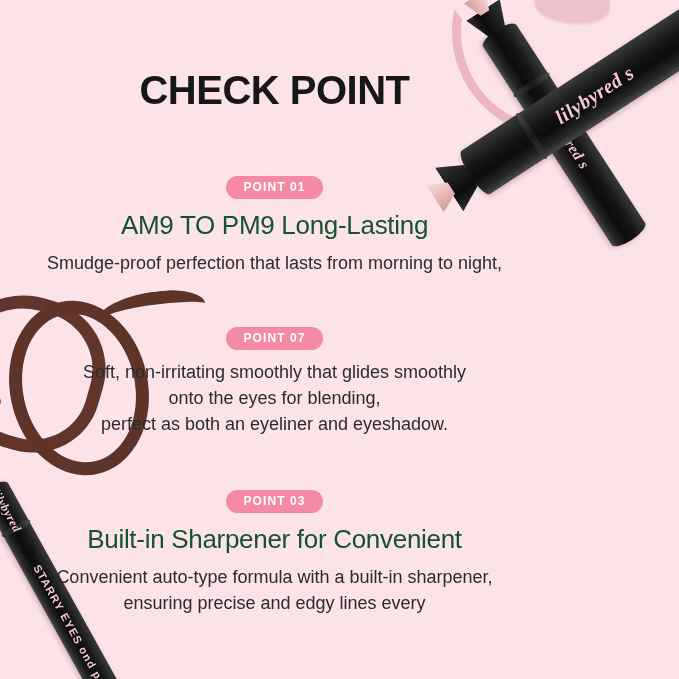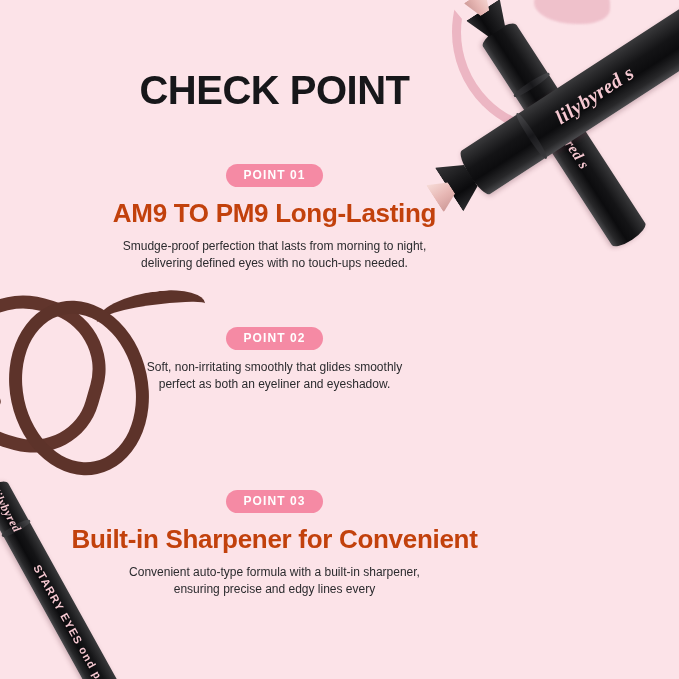--- a/index.html
+++ b/index.html
@@ -220,48 +220,48 @@
     letter-spacing: -0.5px;
     color: #17171a;
   }
 
   .point-block {
     position: absolute;
     left: 0;
     right: 0;
     text-align: center;
   }
-  #point-block-1 { top: 148px; }
+  #point-block-1 { top: 160px; }
   #point-block-2 { top: 311px; }
   #point-block-3 { top: 474px; }
 
   .point-badge {
     display: inline-block;
     background: #f58aa4;
     color: #ffffff;
     font-size: 12px;
     font-weight: 700;
     letter-spacing: 1.1px;
     padding: 5px 17px 6px 17px;
     border-radius: 14px;
     line-height: 1;
   }
 
   .point-heading {
     margin-top: 12px;
     font-size: 26px;
-    font-weight: 700;
-    color: #c2410c;
+    font-weight: 400;
+    color: #14532d;
     letter-spacing: -0.3px;
     line-height: 1.15;
   }
 
   .point-body {
     margin-top: 9px;
-    font-size: 12px;
+    font-size: 18px;
     font-weight: 400;
     color: #2b2b2e;
     line-height: 1.45;
   }
   .point-body .line {
     display: block;
   }
 </style>
 </head>
 <body>
@@ -307,28 +307,28 @@
 
   <div id="content">
 
     <div id="page-title">CHECK POINT</div>
 
     <div class="point-block" id="point-block-1">
       <div class="point-badge">POINT 01</div>
       <div class="point-heading">AM9 TO PM9 Long-Lasting</div>
       <div class="point-body">
         <span class="line">Smudge-proof perfection that lasts from morning to night,</span>
-        <span class="line">delivering defined eyes with no touch-ups needed.</span>
       </div>
     </div>
 
     <div class="point-block" id="point-block-2">
-      <div class="point-badge">POINT 02</div>
+      <div class="point-badge">POINT 07</div>
       <div class="point-body">
         <span class="line">Soft, non-irritating smoothly that glides smoothly</span>
+        <span class="line">onto the eyes for blending,</span>
         <span class="line">perfect as both an eyeliner and eyeshadow.</span>
       </div>
     </div>
 
     <div class="point-block" id="point-block-3">
       <div class="point-badge">POINT 03</div>
       <div class="point-heading">Built-in Sharpener for Convenient</div>
       <div class="point-body">
         <span class="line">Convenient auto-type formula with a built-in sharpener,</span>
         <span class="line">ensuring precise and edgy lines every</span>

